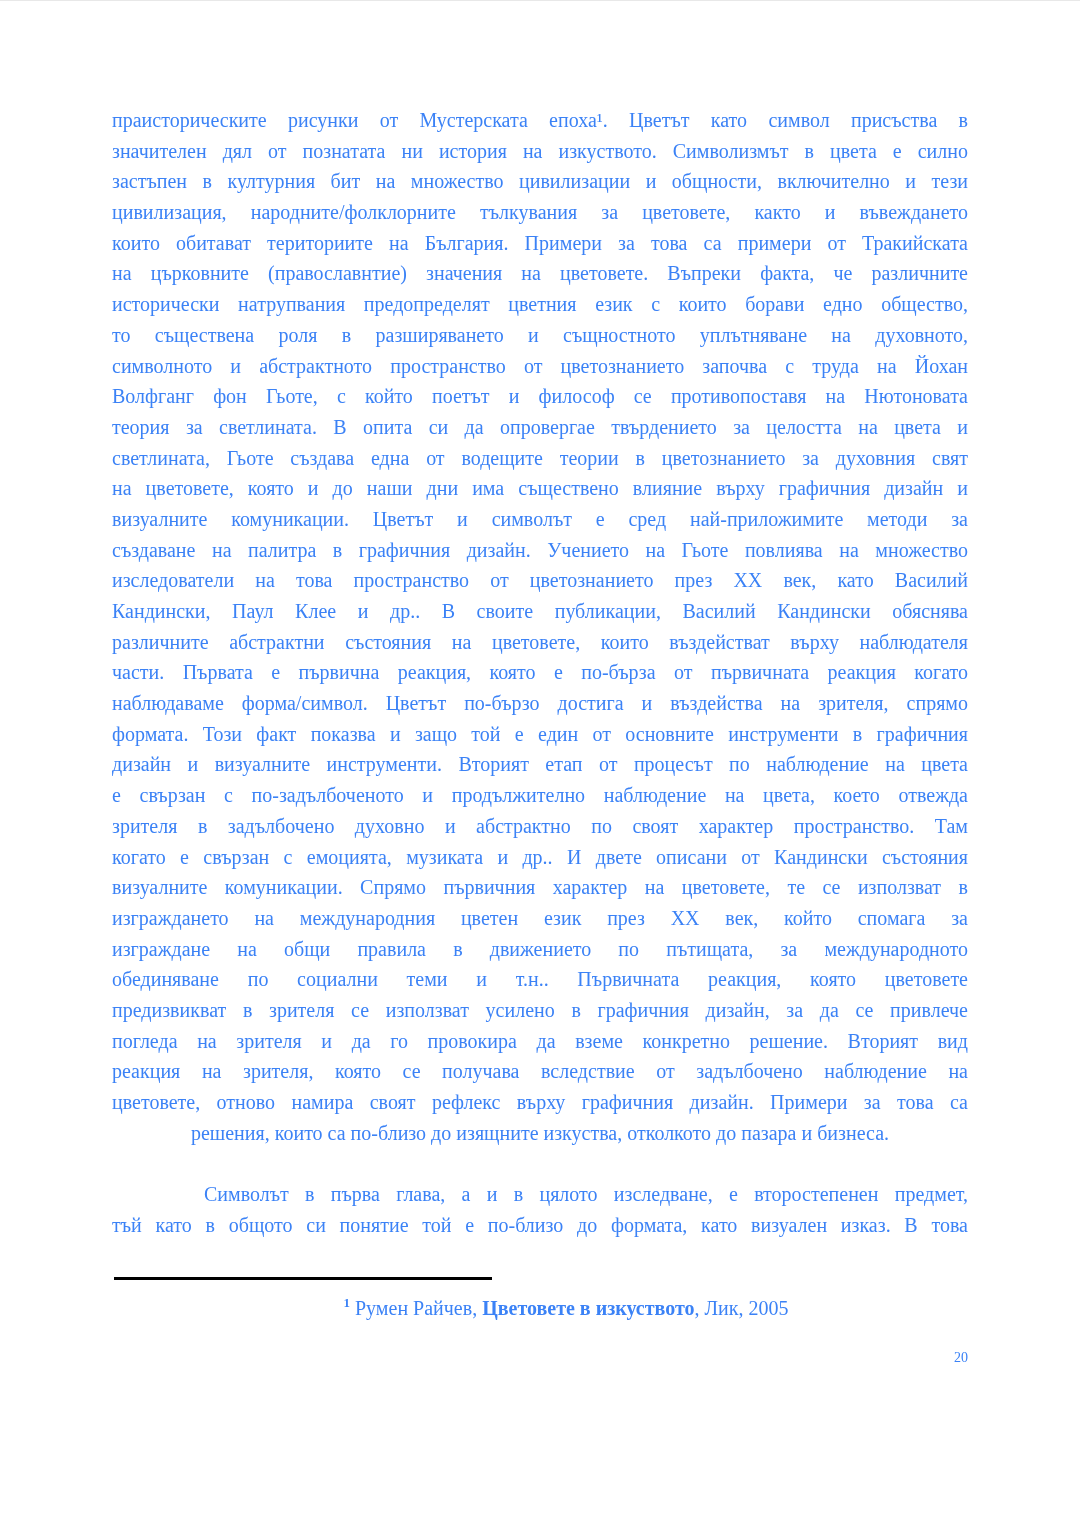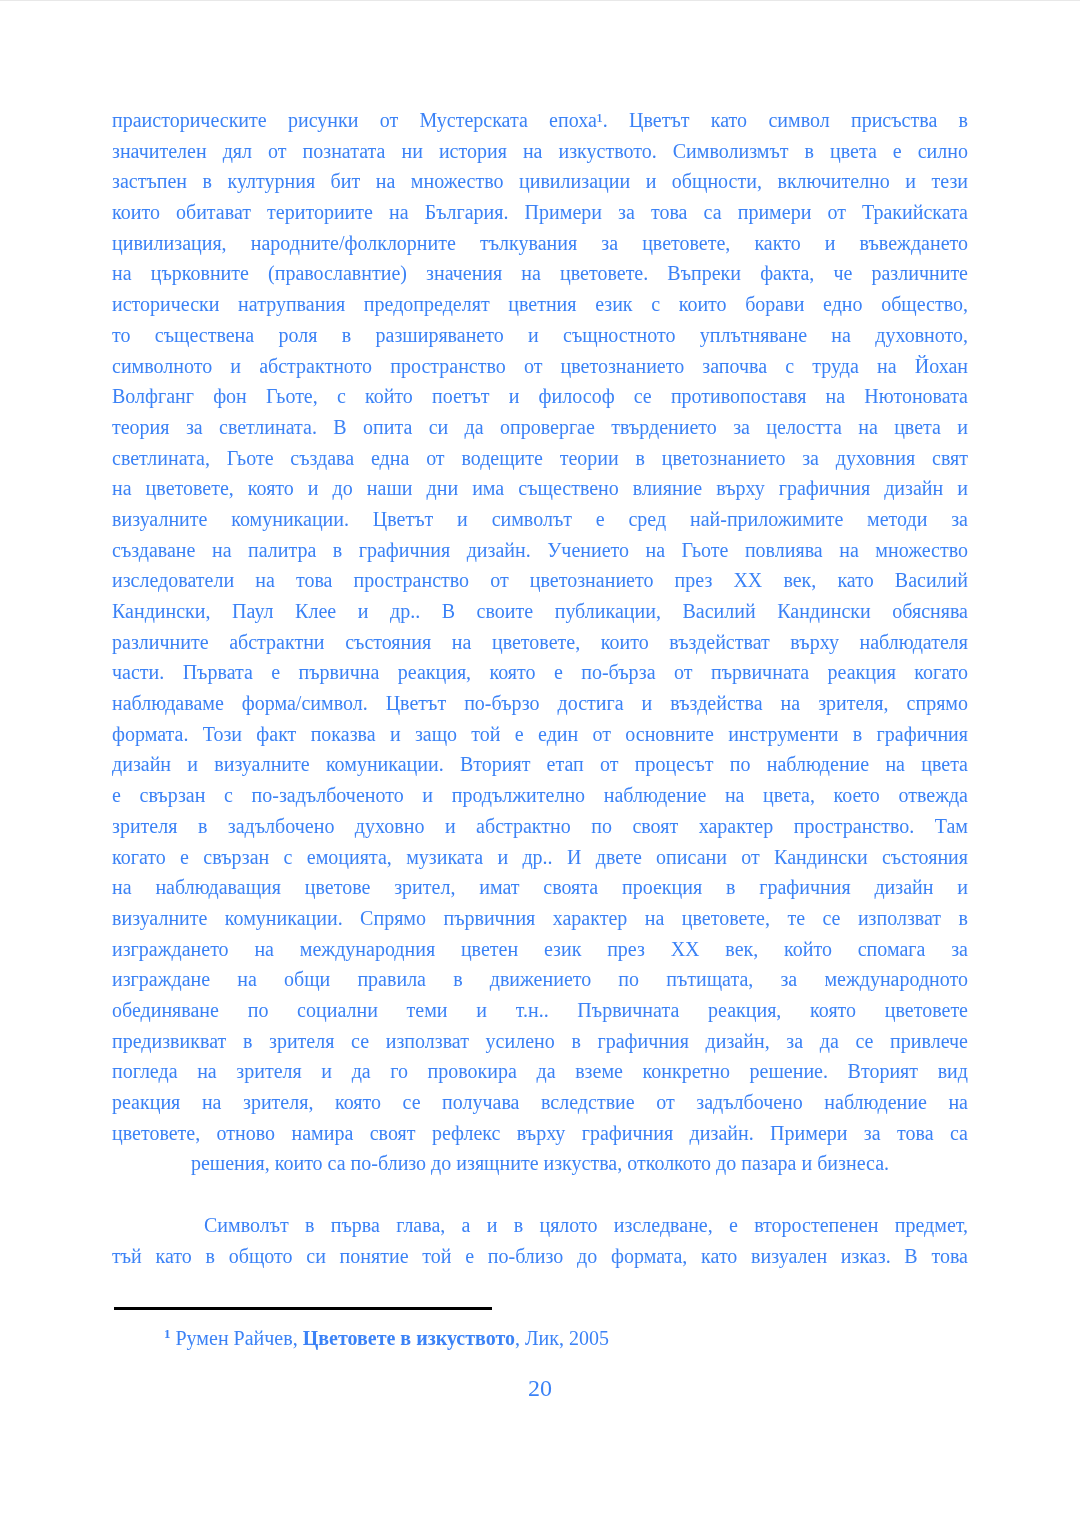--- a/index.html
+++ b/index.html
@@ -29,21 +29,21 @@
     overflow: hidden;
     white-space: normal;
     text-align: center;
   }
   .line.justify {
     text-align: justify;
     text-align-last: justify;
   }
   .paragraph.indent-first .line:first-child { text-indent: 92px; }
 
-  .footnote-area { margin-top: 36px; }
+  .footnote-area { margin-top: 36px; text-align: center; }
   .footnote-rule {
     width: 378px;
     height: 3px;
     background: #000000;
     margin-left: 2px;
   }
   .footnote {
     margin: 13px 0 0 0;
     padding-left: 52px;
     font-size: 20px;
@@ -53,58 +53,57 @@
     font-size: 13px;
     vertical-align: super;
     line-height: 0;
     margin-right: 5px;
     font-weight: bold;
   }
   .footnote .bold { font-weight: bold; }
 
   .page-number {
     margin-top: 22px;
-    text-align: center;
-    font-size: 24px;
+    text-align: right;
+    font-size: 14px;
     line-height: 26px;
   }
 </style>
 </head>
 <body>
 
 <div class="page">
   <main class="text-block">
     <div id="paragraphs">
         <div class="paragraph">
           <div class="line justify">праисторическите рисунки от Мустерската епоха¹. Цветът като символ присъства в</div>
           <div class="line justify">значителен дял от познатата ни история на изкуството. Символизмът в цвета е силно</div>
           <div class="line justify">застъпен в културния бит на множество цивилизации и общности, включително и тези</div>
+          <div class="line justify">цивилизация, народните/фолклорните тълкувания за цветовете, както и въвеждането</div>
           <div class="line justify">които обитават териториите на България. Примери за това са примери от Тракийската</div>
-          <div class="line justify">цивилизация, народните/фолклорните тълкувания за цветовете, както и въвеждането</div>
           <div class="line justify">на църковните (православнтие) значения на цветовете. Въпреки факта, че различните</div>
           <div class="line justify">исторически натрупвания предопределят цветния език с които борави едно общество,</div>
           <div class="line justify">то съществена роля в разширяването и същностното уплътняване на духовното,</div>
           <div class="line justify">символното и абстрактното пространство от цветознанието започва с труда на Йохан</div>
           <div class="line justify">Волфганг фон Гьоте, с който поетът и философ се противопоставя на Нютоновата</div>
           <div class="line justify">теория за светлината. В опита си да опровергае твърдението за целостта на цвета и</div>
           <div class="line justify">светлината, Гьоте създава една от водещите теории в цветознанието за духовния свят</div>
           <div class="line justify">на цветовете, която и до наши дни има съществено влияние върху графичния дизайн и</div>
           <div class="line justify">визуалните комуникации. Цветът и символът е сред най-приложимите методи за</div>
           <div class="line justify">създаване на палитра в графичния дизайн. Учението на Гьоте повлиява на множество</div>
           <div class="line justify">изследователи на това пространство от цветознанието през XX век, като Василий</div>
           <div class="line justify">Кандински, Паул Клее и др.. В своите публикации, Василий Кандински обяснява</div>
           <div class="line justify">различните абстрактни състояния на цветовете, които въздействат върху наблюдателя</div>
           <div class="line justify">части. Първата е първична реакция, която е по-бърза от първичната реакция когато</div>
           <div class="line justify">наблюдаваме форма/символ. Цветът по-бързо достига и въздейства на зрителя, спрямо</div>
           <div class="line justify">формата. Този факт показва и защо той е един от основните инструменти в графичния</div>
-          <div class="line justify">дизайн и визуалните комуникации. Вторият етап от процесът по наблюдение на цвета</div>
+          <div class="line justify">дизайн и визуалните инструменти. Вторият етап от процесът по наблюдение на цвета</div>
           <div class="line justify">е свързан с по-задълбоченото и продължително наблюдение на цвета, което отвежда</div>
           <div class="line justify">зрителя в задълбочено духовно и абстрактно по своят характер пространство. Там</div>
           <div class="line justify">когато е свързан с емоцията, музиката и др.. И двете описани от Кандински състояния</div>
-          <div class="line justify">на наблюдаващия цветове зрител, имат своята проекция в графичния дизайн и</div>
           <div class="line justify">визуалните комуникации. Спрямо първичния характер на цветовете, те се използват в</div>
           <div class="line justify">изграждането на международния цветен език през XX век, който спомага за</div>
           <div class="line justify">изграждане на общи правила в движението по пътищата, за международното</div>
           <div class="line justify">обединяване по социални теми и т.н.. Първичната реакция, която цветовете</div>
           <div class="line justify">предизвикват в зрителя се използват усилено в графичния дизайн, за да се привлече</div>
           <div class="line justify">погледа на зрителя и да го провокира да вземе конкретно решение. Вторият вид</div>
           <div class="line justify">реакция на зрителя, която се получава вследствие от задълбочено наблюдение на</div>
           <div class="line justify">цветовете, отново намира своят рефлекс върху графичния дизайн. Примери за това са</div>
           <div class="line">решения, които са по-близо до изящните изкуства, отколкото до пазара и бизнеса.</div>
         </div>

